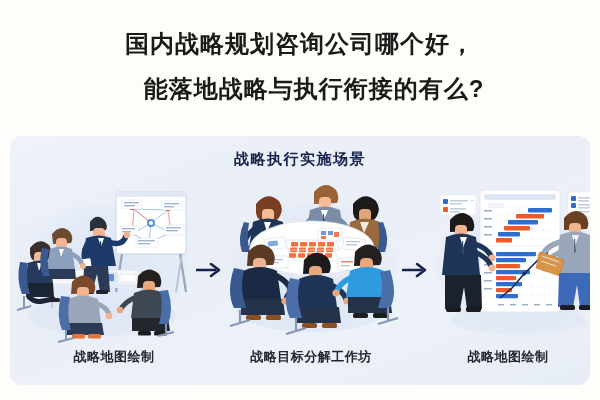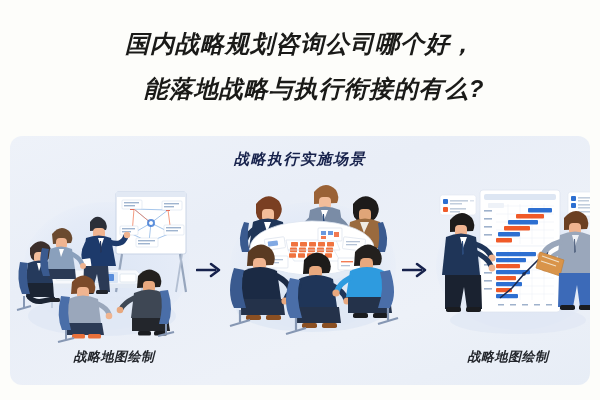--- a/index.html
+++ b/index.html
@@ -1,21 +1,21 @@
 <!DOCTYPE html>
 <html><head>
 <meta charset="utf-8">
 <style>
   * { margin:0; padding:0; box-sizing:border-box; }
   html, body {
     width:600px; height:400px; overflow:hidden;
     background:#fdfdfa;
     font-family:"Liberation Sans","DejaVu Sans",sans-serif;
   }
-  .page { position:relative; width:539px; height:400px; background:#fdfdfa;font-style:italic; }
+  .page { position:relative; width:539px; height:400px; background:#fdfdfa; }
 
   
   .title-block{
     position:absolute; left:0; top:26px; width:600px;
     text-align:center;
   }
   .title-line{
     display:block;
     font-size:24px;
     font-weight:bold;
@@ -552,18 +552,19 @@
             </g>
           </svg>
         </div>
       </div>
 
     </div>
 
     <div class="captions">
       <div class="caption">战略地图绘制</div>
       <div class="cap-gap"></div>
+      <div class="caption">战略目标分解工作坊</div>
       <div class="cap-gap"></div>
       <div class="caption">战略地图绘制</div>
     </div>
 
   </div>
 </div>
 
 </body></html>

